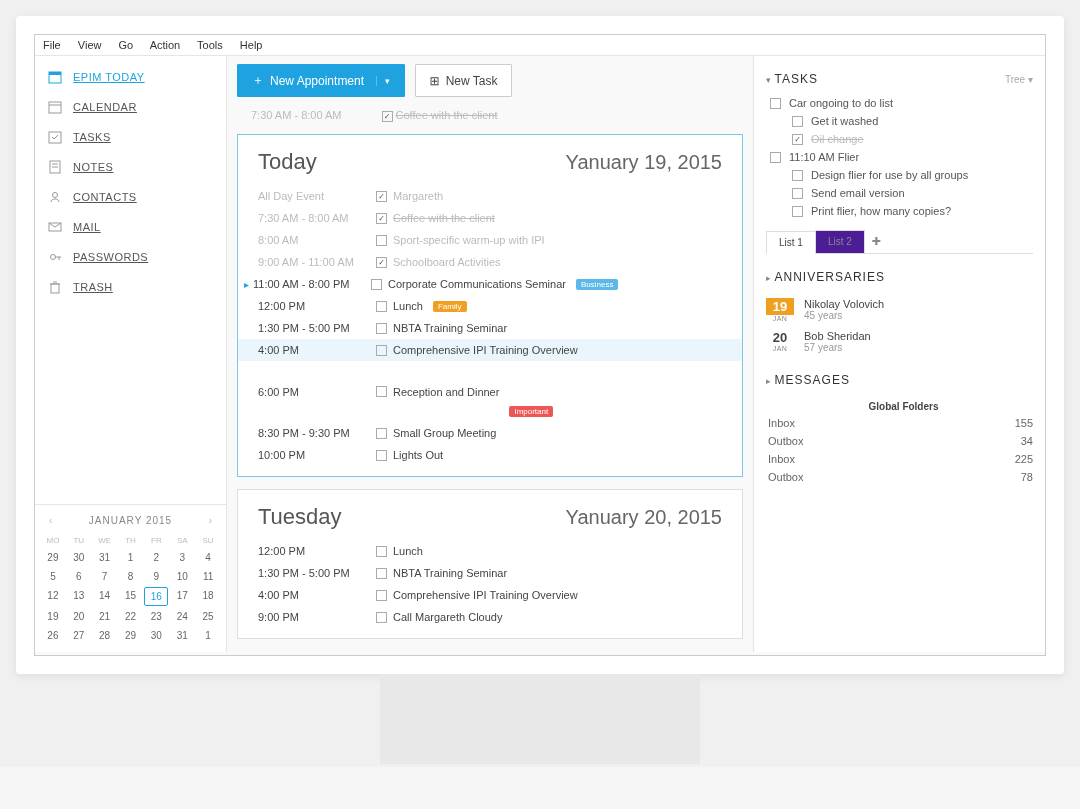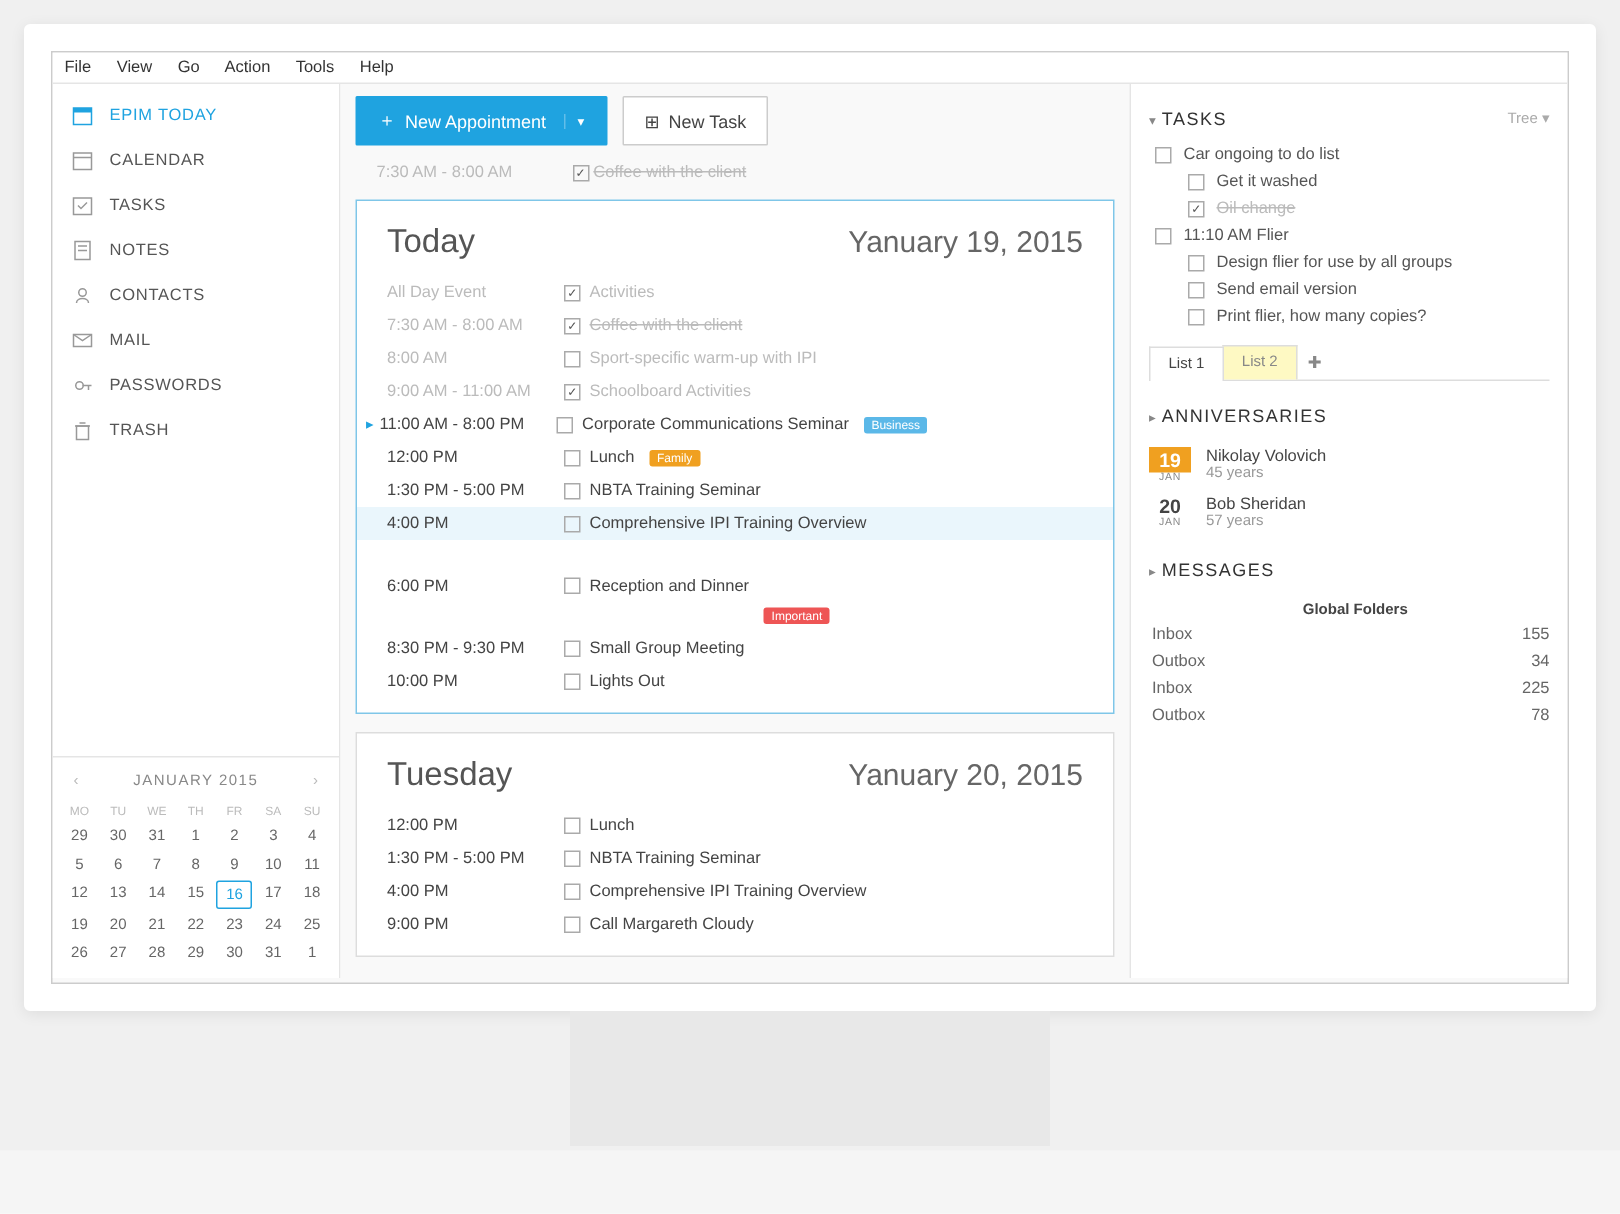--- a/index.html
+++ b/index.html
@@ -9,21 +9,21 @@
   .inner { border: 1px solid #ccc; height: 622px; overflow: hidden; background: #f9f9f9; }
 
   
   .menubar { background: #fff; padding: 4px 8px; border-bottom: 1px solid #e5e5e5; font-size: 11px; }
   .menubar span { margin-right: 14px; cursor: default; color: #333; }
 
   
   .cols { display: flex; height: calc(100% - 24px); }
   .sidebar { width: 192px; display: flex; flex-direction: column; border-right: 1px solid #e5e5e5; background: #fff; }
   .navlist { padding: 6px 0; }
-  .navitem { display: flex; align-items: center; gap: 10px; padding: 7px 12px; font-size: 11px; color: #555; cursor: pointer; letter-spacing: .5px; }
+  .navitem { display: flex; align-items: center; gap: 10px; padding: 7px 12px; font-size: 11px; color: #555; cursor: pointer; letter-spacing: .5px; text-decoration: underline; }
   .navitem.active { color: #1fa3e0; }
   .navitem .ic { width: 16px; height: 16px; display: inline-flex; align-items: center; justify-content: center; color: #999; }
   .navitem.active .ic { color: #1fa3e0; }
 
   .datepicker { border-top: 1px solid #e5e5e5; padding: 8px 6px; font-size: 10px; color: #888; }
   .dp-head { display: flex; align-items: center; justify-content: space-between; padding: 2px 4px 8px; }
   .dp-head .mth { letter-spacing: 1px; font-size: 10px; }
   .dp-head .nav { cursor: pointer; color: #bbb; padding: 0 4px; }
   .dp-grid { display: grid; grid-template-columns: repeat(7,1fr); text-align: center; gap: 2px; }
   .dp-grid .dow { color: #bbb; font-size: 8px; padding: 2px 0; }
@@ -61,21 +61,21 @@
   .right { width: 292px; border-left: 1px solid #e5e5e5; background: #fff; padding: 10px 4px 10px 12px; overflow: hidden; }
   .panel-h { display: flex; align-items: center; justify-content: space-between; padding: 6px 8px 8px 0; }
   .panel-h .t { font-size: 12px; letter-spacing: 1px; color: #333; }
   .panel-h .caret { font-size: 9px; color: #888; margin-right: 4px; }
   .panel-h .hint { font-size: 10px; color: #aaa; }
   .tasklist .task { display: flex; align-items: center; gap: 8px; padding: 3px 0 3px 4px; font-size: 11px; color: #555; }
   .tasklist .sub { padding-left: 26px; }
   .tasklist .strike { text-decoration: line-through; color: #bbb; }
 
   .tabs { display: flex; border-bottom: 1px solid #ddd; margin: 10px 8px 10px 0; }
-  .tabs .tab { padding: 5px 12px; font-size: 10px; border: 1px solid #ddd; border-bottom: none; background: #fef9c3; margin-right: -1px; cursor: pointer; color: #888; }
+  .tabs .tab { padding: 5px 12px; font-size: 10px; border: 1px solid #ddd; border-bottom: none; background: #4c1d95; margin-right: -1px; cursor: pointer; color: #888; }
   .tabs .tab.active { background: #fff; color: #444; position: relative; top: 1px; }
   .tabs .add { padding: 5px 8px; color: #888; cursor: pointer; }
 
   .anniv { padding: 2px 0 10px; }
   .anniv .row { display: flex; gap: 10px; padding: 4px 0; }
   .anniv .dbox { width: 28px; text-align: center; }
   .anniv .dbox .dn { font-size: 13px; font-weight: 600; }
   .anniv .dbox .dm { font-size: 7px; letter-spacing: .5px; color: #888; }
   .anniv .dbox.hl .dn { background: #f0a020; color: #fff; padding: 1px 0; }
   .anniv .info .name { font-size: 11px; color: #444; }
@@ -261,21 +261,21 @@
               <div class="daycard">
                 <div class="dayhead">
                   <span class="title">Today</span>
                   <span class="date">Yanuary 19, 2015</span>
                 </div>
                 <div class="agenda">
                   <div class="arow past">
                     <span class="time">All Day Event</span>
         <span class="item">
                       <span class="ckbox checked"></span>
-        <span class="">Activities</span>
+        <span class="">Margareth</span>
                     </span>
                   </div>
                   <div class="arow past">
                     <span class="time">7:30 AM - 8:00 AM</span>
         <span class="item">
                       <span class="ckbox checked"></span>
         <span class="strike">Coffee with the client</span>
                     </span>
                   </div>
                   <div class="arow past">

